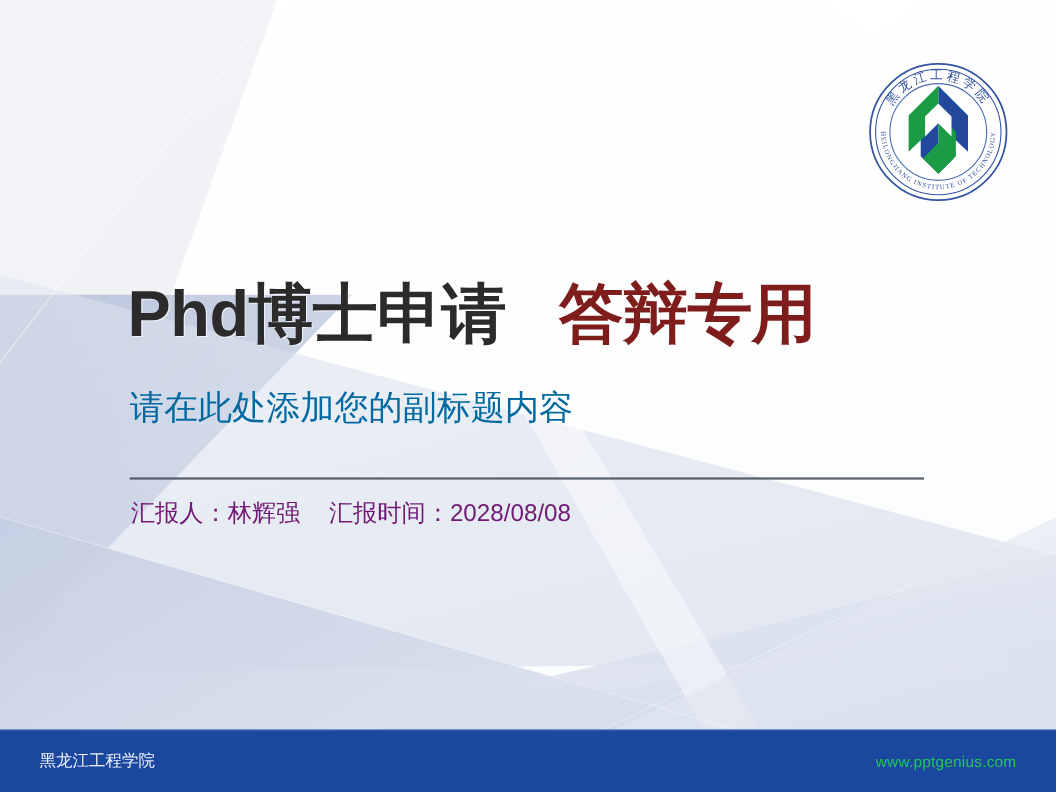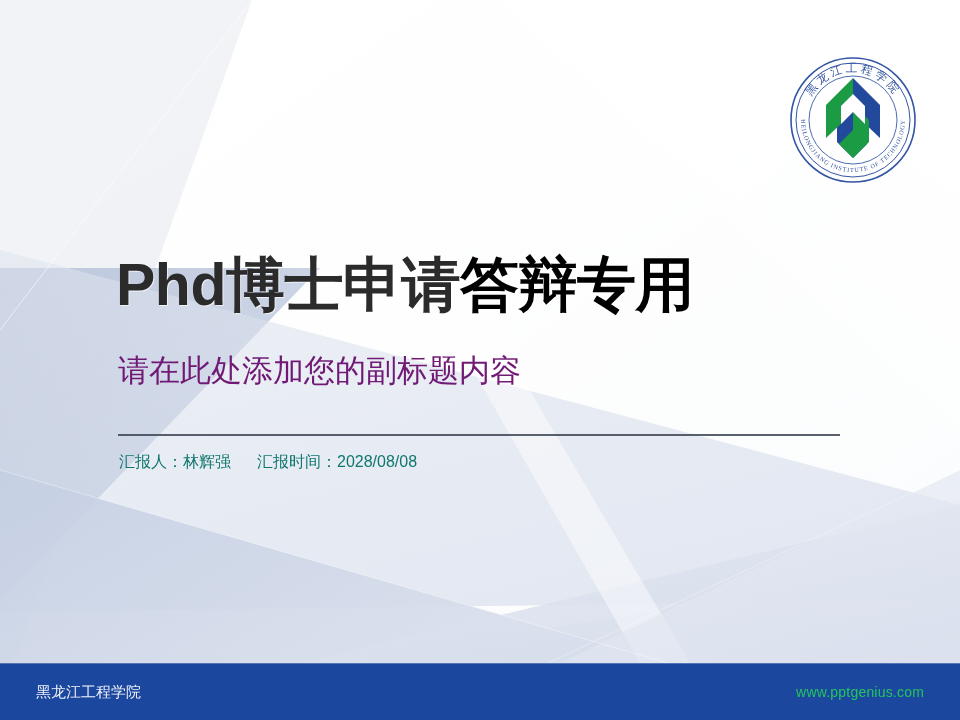--- a/index.html
+++ b/index.html
@@ -43,50 +43,51 @@
     top: 252px;
     font-size: 59px;
     font-weight: bold;
     line-height: 1.12;
     letter-spacing: -0.5px;
     white-space: nowrap;
     color: #2b2b2b;
     text-shadow: 1px 1px 0 rgba(255,255,255,0.65);
   }
   .title .accent {
-    color: #000000;
+    color: #7f1d1d;
+    margin-left: 48px;
   }
 
   .subtitle {
     position: absolute;
     left: 118px;
     top: 352px;
     font-size: 31px;
     font-weight: normal;
     line-height: 1.2;
     white-space: nowrap;
-    color: #701a75;
+    color: #0369a1;
   }
 
   .divider {
     position: absolute;
     left: 118px;
     top: 434px;
     width: 722px;
     height: 2px;
     background: #3c4554;
     opacity: 0.85;
   }
 
   .meta {
     position: absolute;
     left: 119px;
     top: 452px;
-    font-size: 16px;
-    color: #0f766e;
+    font-size: 22px;
+    color: #701a75;
     white-space: nowrap;
   }
   .meta .gap {
     display: inline-block;
     width: 26px;
   }
 
   
   .footer {
     position: absolute;

